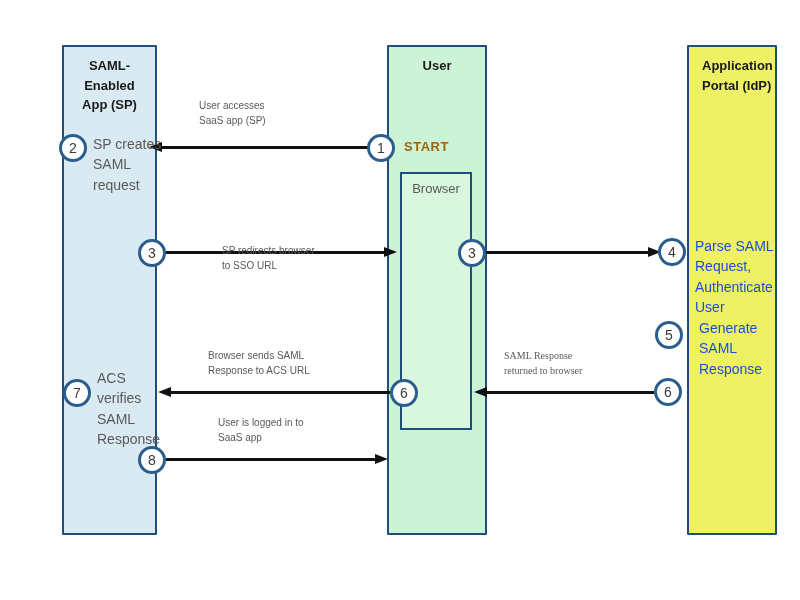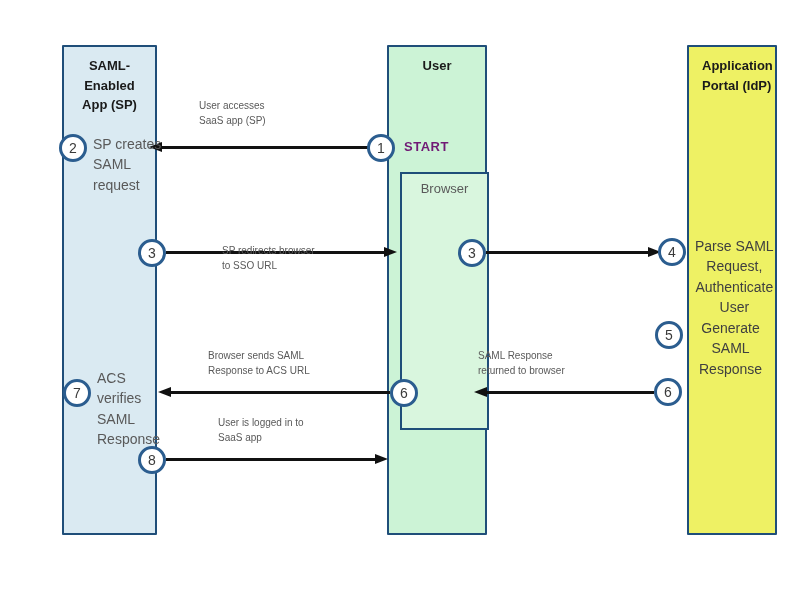--- a/index.html
+++ b/index.html
@@ -14,21 +14,21 @@
   .lane-sp   { left:62px;  width:95px;  background:#daeaf2; }
   .lane-user { left:387px; width:100px; background:#ccf3d6; }
   .lane-idp  { left:687px; width:90px;  background:#eef164; }
   .lane-title {
     display:block; padding-top:9px; font-size:13px; font-weight:bold;
     color:#1a1a1a; line-height:1.5; white-space:pre-line;
   }
   .lane-sp .lane-title, .lane-user .lane-title { text-align:center; }
   .lane-idp .lane-title { text-align:left; padding-left:13px; }
   .browser-box {
-    position:absolute; left:400px; top:172px; width:89px; height:258px;
+    position:absolute; left:400px; top:172px; width:72px; height:258px;
     background:#d9f6de; border:2px solid #1f4e79; box-sizing:border-box;
   }
   .browser-label {
     display:block; text-align:center; padding-top:7px;
     font-size:13px; color:#595959;
   }
   .circle {
     position:absolute; width:28px; height:28px; border-radius:50%;
     background:#ffffff; border:3px solid #2b5d8f; box-sizing:border-box;
     display:flex; align-items:center; justify-content:center;
@@ -46,24 +46,24 @@
     border-left:13px solid #111111;
   }
   .lbl {
     position:absolute; font-size:10px; color:#595959; line-height:1.5;
     white-space:pre-line; z-index:4;
   }
   .step-text {
     position:absolute; font-size:14px; color:#595959; line-height:1.45;
     white-space:pre-line; z-index:4;
   }
-  .step-text-idp { color:#404040;text-align:center; }
+  .step-text-idp { color:#1d4ed8; }
   .start-label {
     position:absolute; left:404px; top:139px; font-size:13px; font-weight:bold;
-    color:#701a75; letter-spacing:0.5px; z-index:6;
+    color:#a16207; letter-spacing:0.5px; z-index:6;
   }
 </style>
 </head>
 <body>
 
 <div id="canvas">
 
   <div class="lane lane-sp">
     <span class="lane-title">SAML-
 Enabled
@@ -106,21 +106,21 @@
   </div>
 
   <div class="arrow" style="left:166px; top:458px; width:211px;">
     <div class="head-r"></div>
   </div>
 
   <div class="lbl" style="left:199px; top:98px;">User accesses
 SaaS app (SP)</div>
   <div class="lbl" style="left:222px; top:207px;margin-top:36px;">SP redirects browser
 to SSO URL</div>
-  <div class="lbl" style="left:478px; top:348px;">SAML Response
+  <div class="lbl" style="left:504px; top:348px;font-family:Liberation Serif, serif;">SAML Response
 returned to browser</div>
   <div class="lbl" style="left:208px; top:348px;">Browser sends SAML
 Response to ACS URL</div>
   <div class="lbl" style="left:218px; top:415px;">User is logged in to
 SaaS app</div>
 
   <div class="circle" style="left:367px; top:134px;">1</div>
   <div class="circle" style="left:59px;  top:134px;">2</div>
   <div class="circle" style="left:138px; top:239px;">3</div>
   <div class="circle" style="left:458px; top:239px;">3</div>

